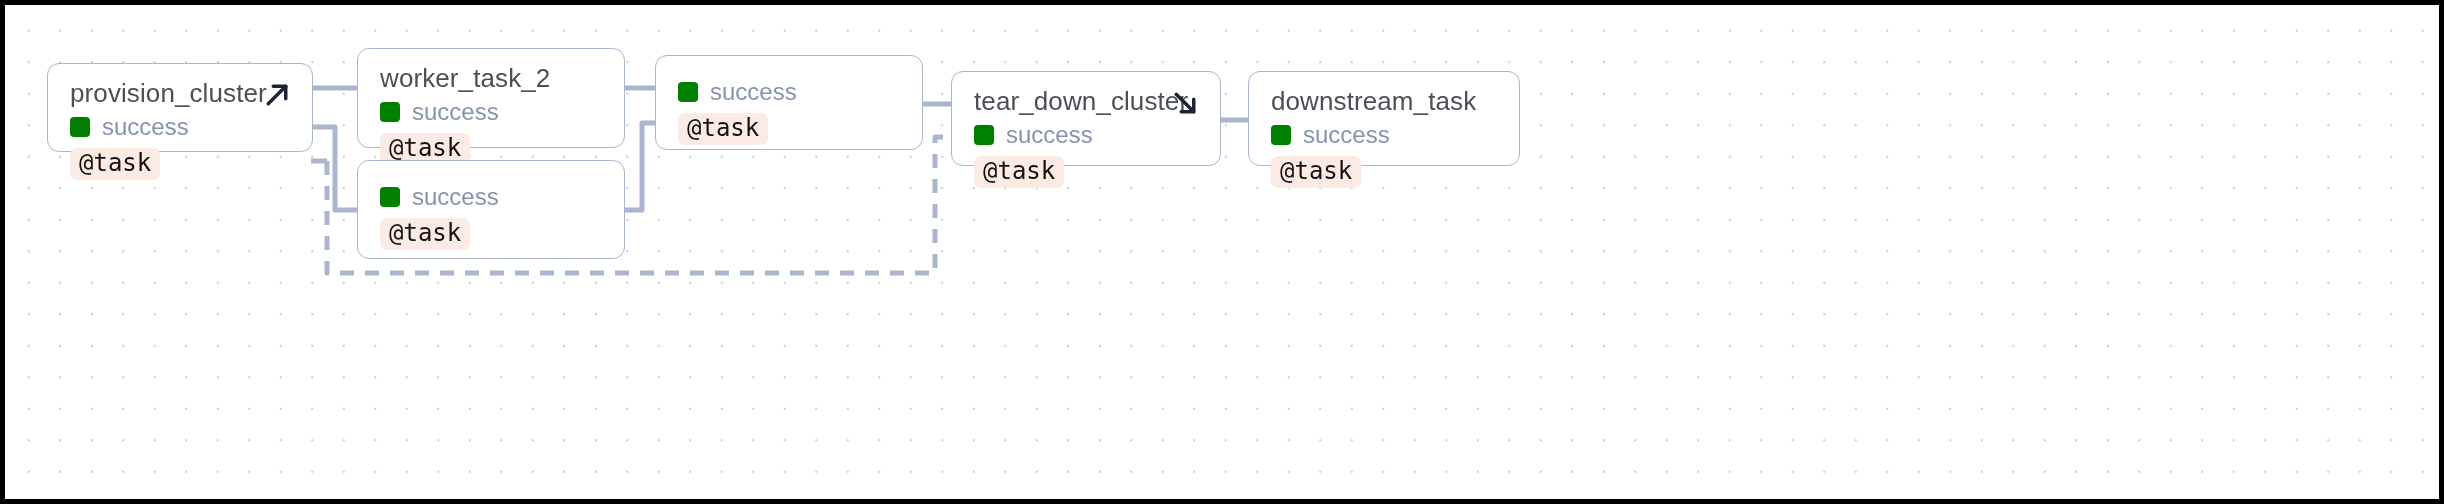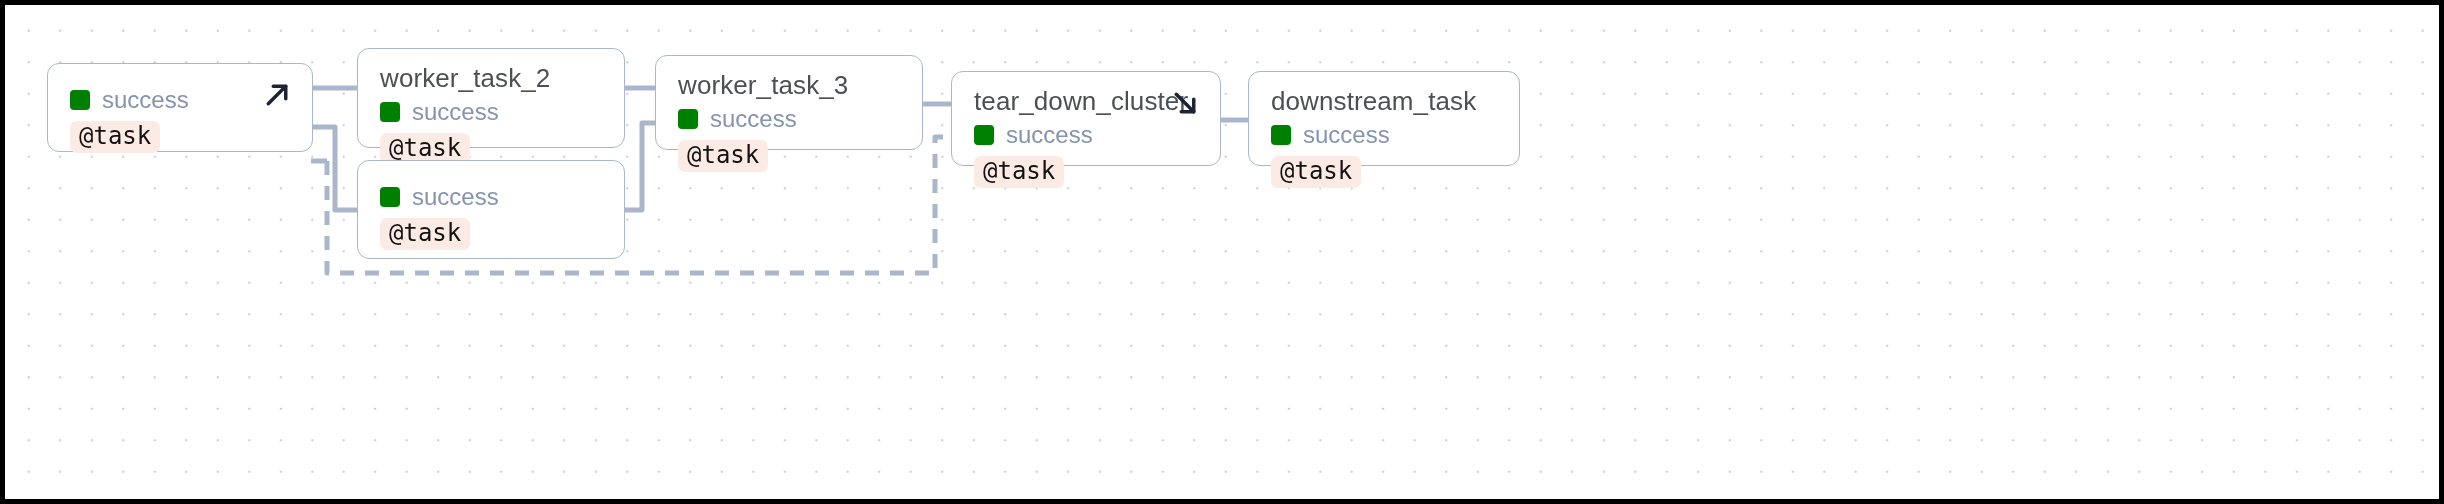--- a/index.html
+++ b/index.html
@@ -125,20 +125,21 @@
         <path d="M 1216,115 L 1243,115"></path>
       </g>
       <g fill="none" stroke="#a9b6cc" stroke-width="5" stroke-linecap="butt" stroke-linejoin="round">
 
         <path d="M 306,156 L 322,156"></path>
         <path stroke-dasharray="14 11" d="M 322,156 L 322,268 L 930,268 L 930,132 L 946,132"></path>
       </g>
     </svg>
 
     <div class="node" style="left:42px; top:58px; width:266px; height:89px;">
+      <div class="node-title">provision_cluster</div>
       <div class="node-status">
         <span class="status-square"></span>
         <span class="status-text">success</span>
       </div>
       <div><span class="task-badge">@task</span></div>
       <span class="corner-icon">
         <svg viewBox="0 0 24 24" fill="none" stroke="currentColor" stroke-width="2.8" stroke-linecap="round" stroke-linejoin="round">
           <line x1="5" y1="19" x2="19" y2="5"></line>
           <polyline points="9,5 19,5 19,15"></polyline>
         </svg>
@@ -156,21 +157,20 @@
 
     <div class="node" style="left:352px; top:155px; width:268px; height:99px;">
       <div class="node-status">
         <span class="status-square"></span>
         <span class="status-text">success</span>
       </div>
       <div><span class="task-badge">@task</span></div>
     </div>
 
     <div class="node" style="left:650px; top:50px; width:268px; height:95px;">
-      <div class="node-title">worker_task_3</div>
       <div class="node-status">
         <span class="status-square"></span>
         <span class="status-text">success</span>
       </div>
       <div><span class="task-badge">@task</span></div>
     </div>
 
     <div class="node" style="left:946px; top:66px; width:270px; height:95px;">
       <div class="node-title">tear_down_cluster</div>
       <div class="node-status">

